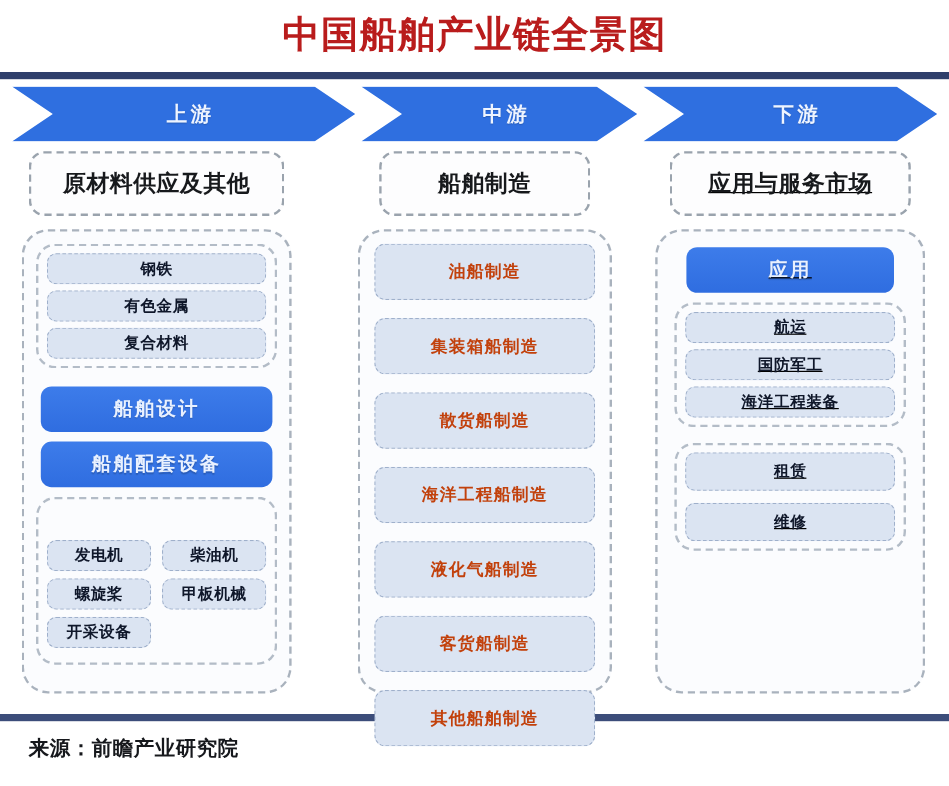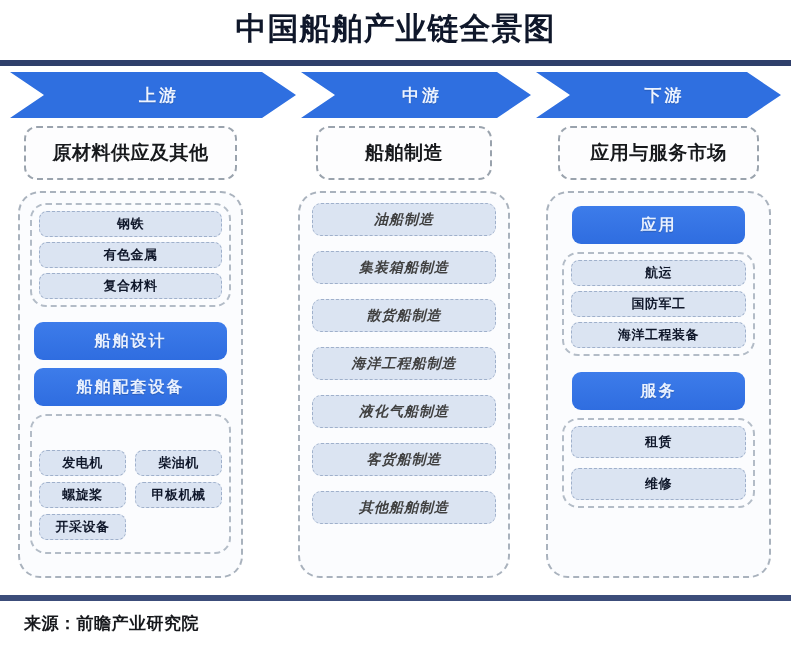--- a/index.html
+++ b/index.html
@@ -9,21 +9,21 @@
     font-family:"Liberation Sans","DejaVu Sans",sans-serif;
     overflow:hidden;
     position:relative;
   }
   
   .title{
     position:absolute;left:0;top:4px;width:791px;
     text-align:center;
     font-size:31px;
     font-weight:700;
-    color:#0f172a;
+    color:#b91c1c;
     letter-spacing:1px;
     line-height:50px;
   }
   
   .navy-top{position:absolute;left:0;top:60px;width:791px;height:6px;background:#2f3f6b;}
   .navy-bottom{position:absolute;left:0;top:595px;width:791px;height:6px;background:#3c4d7a;}
 
   
   .chevrons{position:absolute;left:10px;top:72px;width:771px;height:60px;text-decoration:underline;}
   .chev{
@@ -42,21 +42,21 @@
     clip-path:polygon(0 0, 196px 0, 230px 50%, 196px 100%, 0 100%, 34px 50%);}
   .chev.c3{left:526px;width:245px;
     clip-path:polygon(0 0, 211px 0, 245px 50%, 211px 100%, 0 100%, 34px 50%);}
   .chev .lbl{transform:translateX(6px);}
 
   
   .cols{position:absolute;left:10px;top:126px;width:771px;height:462px;}
   .col{position:absolute;top:0;}
   .col.up{left:8px;width:225px;}
   .col.mid{left:288px;width:212px;}
-  .col.down{left:536px;width:225px;}
+  .col.down{left:536px;width:225px;text-decoration:underline;}
 
   
   .cap{
     box-sizing:border-box;
     border:2px dashed #9aa3ad;
     border-radius:13px;
     background:#fdfdfe;
     height:54px;
     display:flex;align-items:center;justify-content:center;
     font-size:19px;font-weight:700;color:#17191c;
@@ -113,29 +113,28 @@
     color:#0f172a;
     display:flex;align-items:center;justify-content:center;
     font-size:13px;font-weight:700;letter-spacing:.5px;
     margin-bottom:5px;
   }
   .box:last-child{margin-bottom:0;}
 
   
   .col.mid .mbox{
     box-sizing:border-box;
-    height:33px;
+    height:47px;
     border:1.5px dashed #9fb0cb;
     border-radius:9px;
     background:#dbe4f2;
-    color:#404040;
+    color:#c2410c;
     display:flex;align-items:center;justify-content:center;
     font-size:14px;font-weight:700;letter-spacing:1px;
     margin:0 2px 15px 2px;
-    font-style:italic;
   }
   .col.mid .mbox:last-child{margin-bottom:0;}
   .col.mid .group{padding-top:10px;}
 
   
   .grid2{display:grid;grid-template-columns:1fr 1fr;column-gap:9px;margin-top:28px;}
   .grid2 .box{margin-bottom:6px;}
   .spacer12{height:13px;}
 
   
@@ -216,21 +215,20 @@
       <div class="pill">应用</div>
 
       <div class="subgroup">
         <div class="box">航运</div>
         <div class="box">国防军工</div>
         <div class="box">海洋工程装备</div>
       </div>
 
       <div class="spacer12"></div>
 
-      <div class="pill">服务</div>
 
       <div class="subgroup">
         <div class="box" style="height:32px;margin-bottom:10px;">租赁</div>
         <div class="box" style="height:32px;">维修</div>
       </div>
 
     </div>
   </div>
 
 </div>

